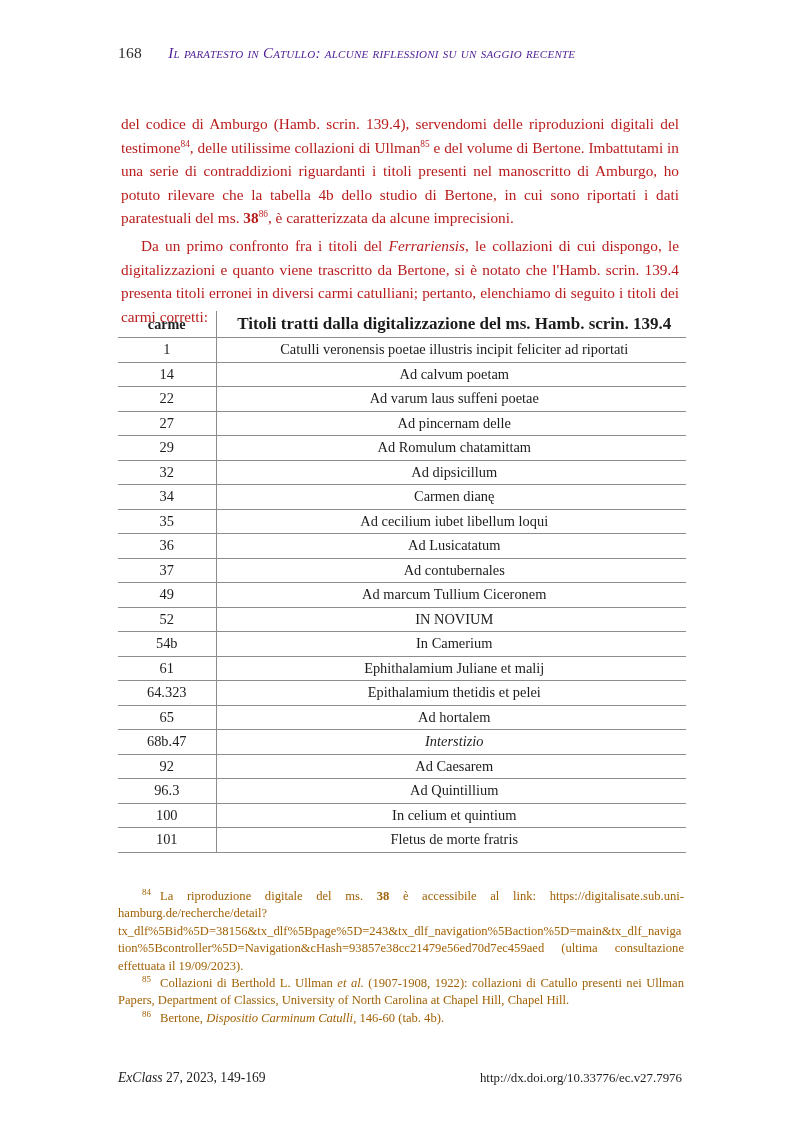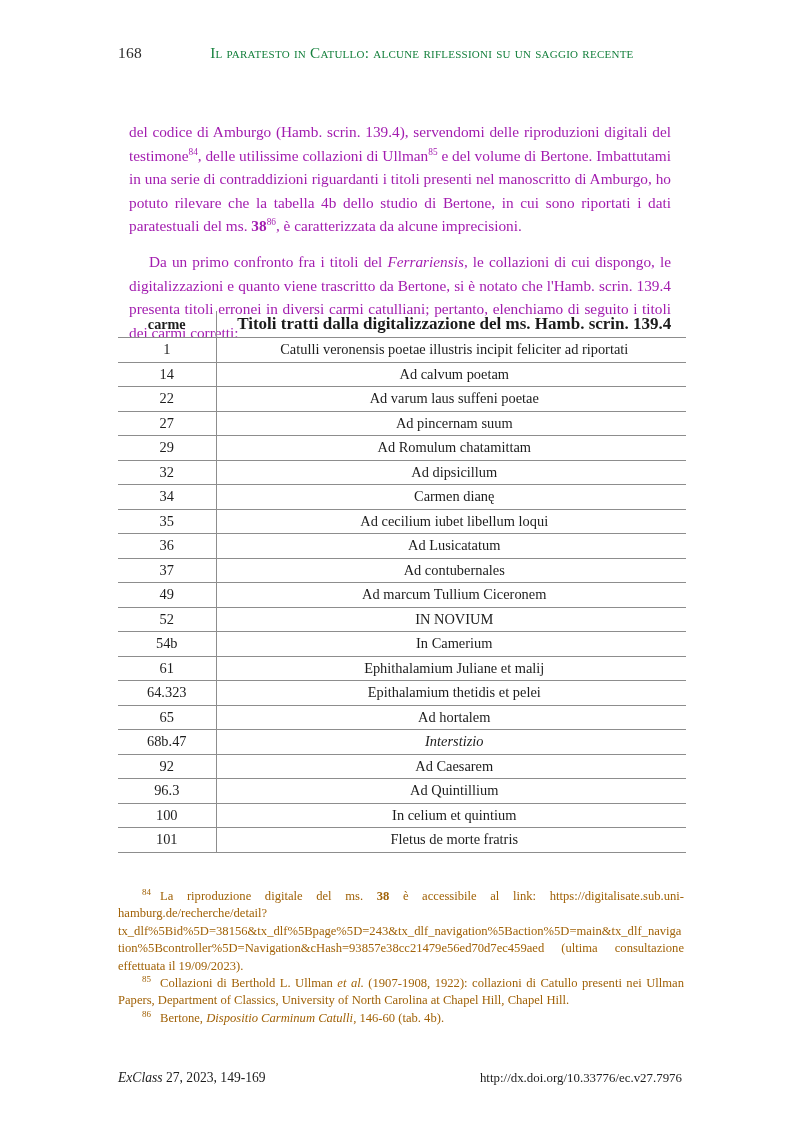--- a/index.html
+++ b/index.html
@@ -30,42 +30,43 @@
     height: 22px;
     display: flex;
     align-items: baseline;
   }
   .folio {
     font-size: 15.5px;
     color: #2a2a2a;
     letter-spacing: .3px;
   }
   .head-title {
-    margin-left: 68px;
+    margin-left: 26px;
     font-size: 15.2px;
     font-variant: small-caps;
     letter-spacing: .25px;
-    color: #15803d;
+    color: #4c1d95;
     white-space: nowrap;
+    font-style: italic;
   }
 
   
   .body-block {
     position: absolute;
     top: 108px;
     left: 117px;
     width: 566px;
   }
   p.para {
-    margin: 12px;
+    margin: 4px;
     font-size: 15.3px;
     line-height: 23.6px;
     text-align: justify;
     text-justify: inter-word;
-    color: #a21caf;
+    color: #b91c1c;
     hyphens: manual;
   }
   p.para.indent {
     text-indent: 20px;
   }
   sup.fn {
     font-size: 9.3px;
     vertical-align: super;
     line-height: 0;
   }
@@ -186,21 +187,21 @@
           <tr>
             <td class="num">14</td>
             <td class="ttl">Ad calvum poetam</td>
           </tr>
           <tr>
             <td class="num">22</td>
             <td class="ttl">Ad varum laus suffeni poetae</td>
           </tr>
           <tr>
             <td class="num">27</td>
-            <td class="ttl">Ad pincernam suum</td>
+            <td class="ttl">Ad pincernam delle</td>
           </tr>
           <tr>
             <td class="num">29</td>
             <td class="ttl">Ad Romulum chatamittam</td>
           </tr>
           <tr>
             <td class="num">32</td>
             <td class="ttl">Ad dipsicillum</td>
           </tr>
           <tr>

